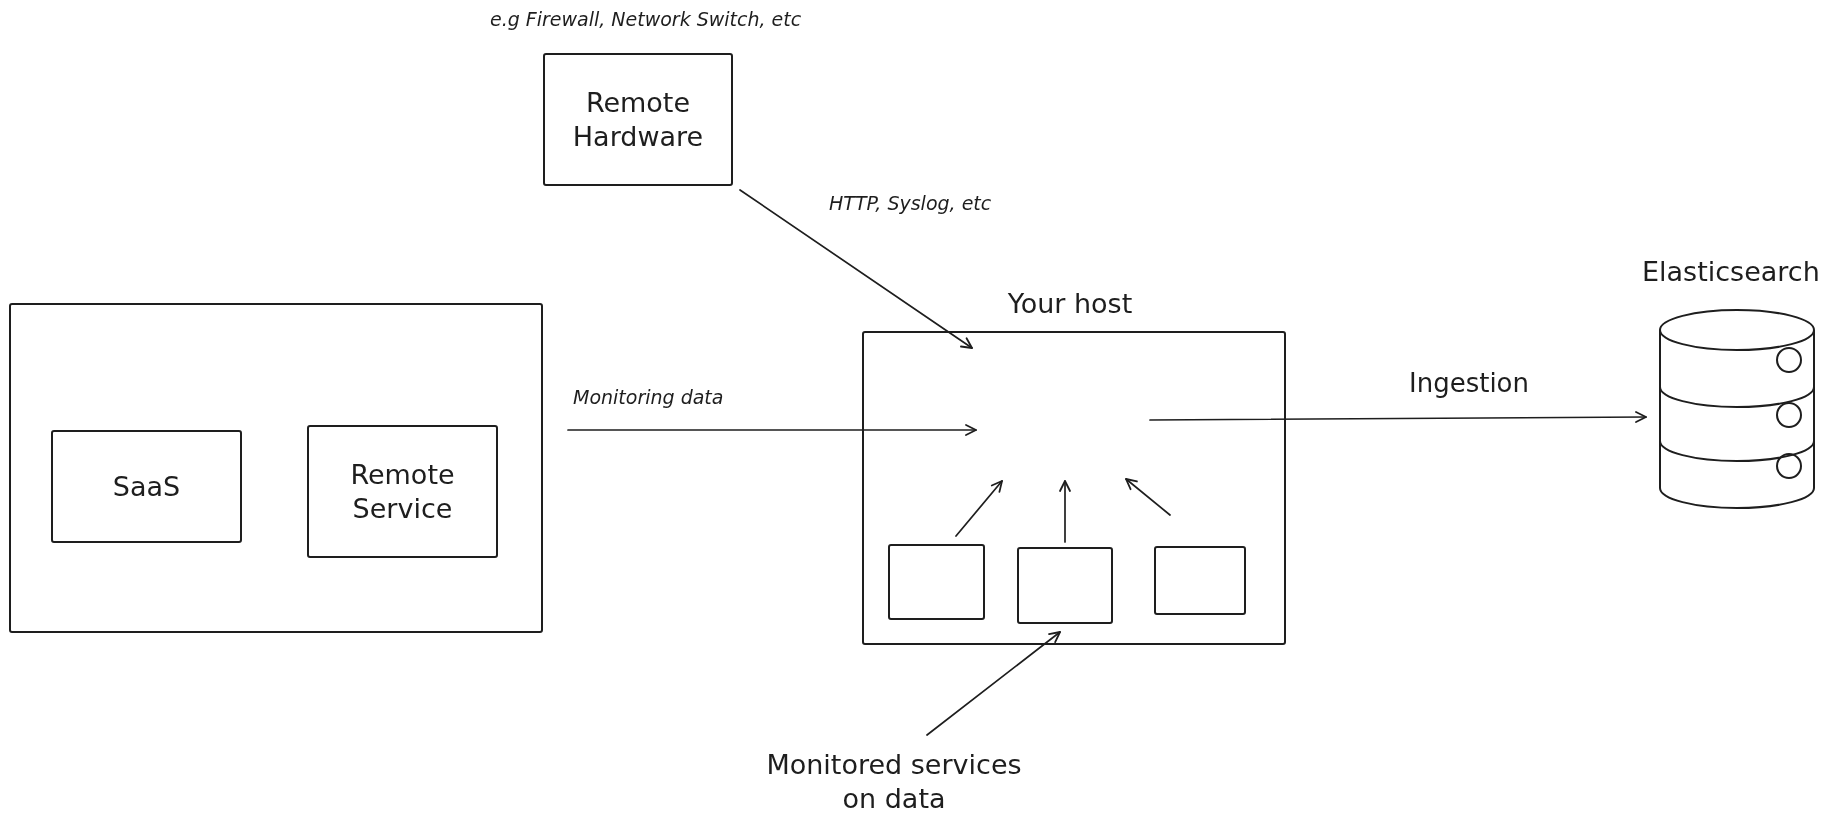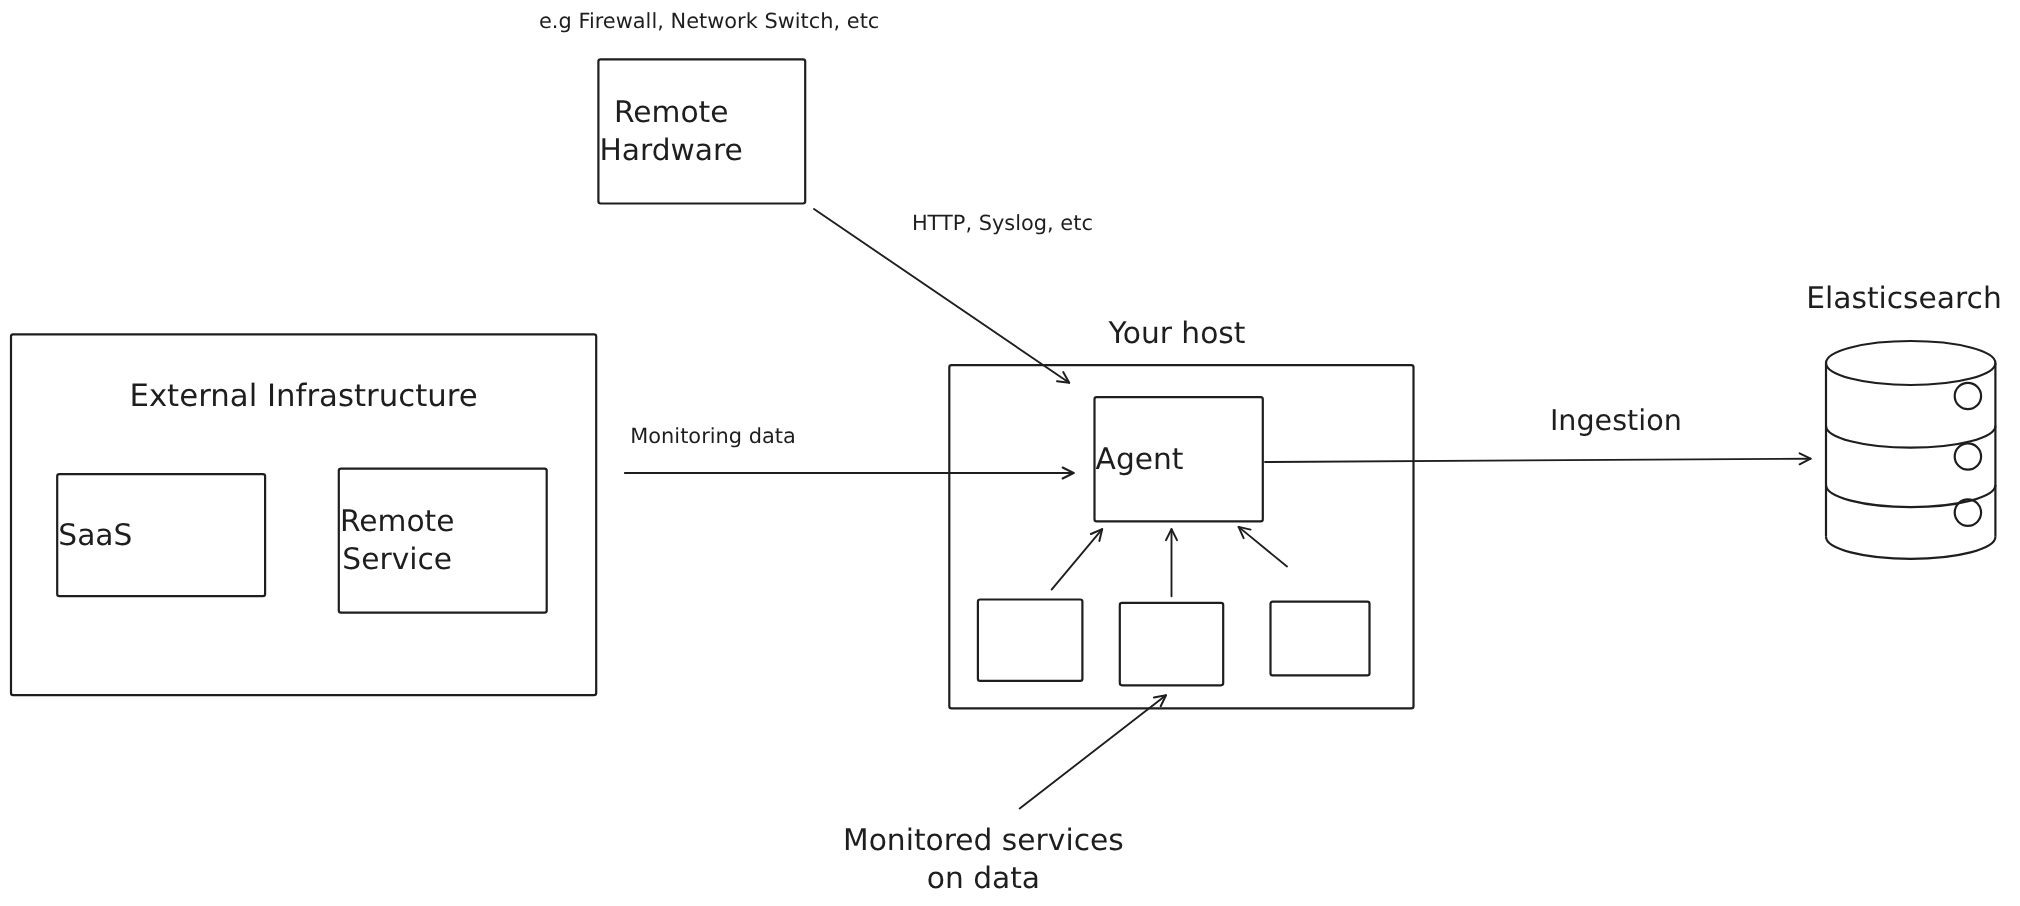--- a/index.html
+++ b/index.html
@@ -13,31 +13,32 @@
     overflow: hidden;
   }
   svg.wires { position: absolute; left: 0; top: 0; z-index: 1; pointer-events: none; }
   .box {
     position: absolute;
     border: 2px solid #1e1e1e;
     border-radius: 3px;
     background: transparent;
     display: flex;
     align-items: center;
+    justify-content: center;
     text-align: center;
     z-index: 2;
     box-sizing: border-box;
   }
   .node-label { font-size: 27px; line-height: 1.25; white-space: pre-line; }
   .floating-label {
     position: absolute;
     z-index: 3;
     white-space: pre-line;
   }
-  .small-note { font-size: 19px; }
+  .small-note { font-size: 19px; font-style: italic; }
   .big-note { font-size: 26px; }
   .container-title {
     position: absolute;
     top: 38px;
     left: 0;
     width: 100%;
     text-align: center;
     font-size: 28px;
   }
   
@@ -92,34 +93,30 @@
       <circle cx="1789" cy="466" r="12"></circle>
     </g>
   </svg>
 
   <div class="box" id="remote-hardware-box">
     <span class="node-label">Remote
 Hardware</span>
   </div>
 
   <div class="box" id="external-infrastructure-box">
-    <div class="container-title">External Infrastructure</div>
     <div class="box" id="saas-box">
       <span class="node-label">SaaS</span>
     </div>
     <div class="box" id="remote-service-box">
       <span class="node-label">Remote
 Service</span>
     </div>
   </div>
 
   <div class="box" id="your-host-box">
-    <div class="box" id="agent-box">
-      <span class="node-label">Agent</span>
-    </div>
     <div class="box" id="svc-box-1"></div>
     <div class="box" id="svc-box-2"></div>
     <div class="box" id="svc-box-3"></div>
   </div>
 
   <div class="floating-label small-note" id="hardware-note">e.g Firewall, Network Switch, etc</div>
 
   <div class="floating-label small-note" id="http-syslog-label">HTTP, Syslog, etc</div>
 
   <div class="floating-label small-note" id="monitoring-data-label">Monitoring data</div>

